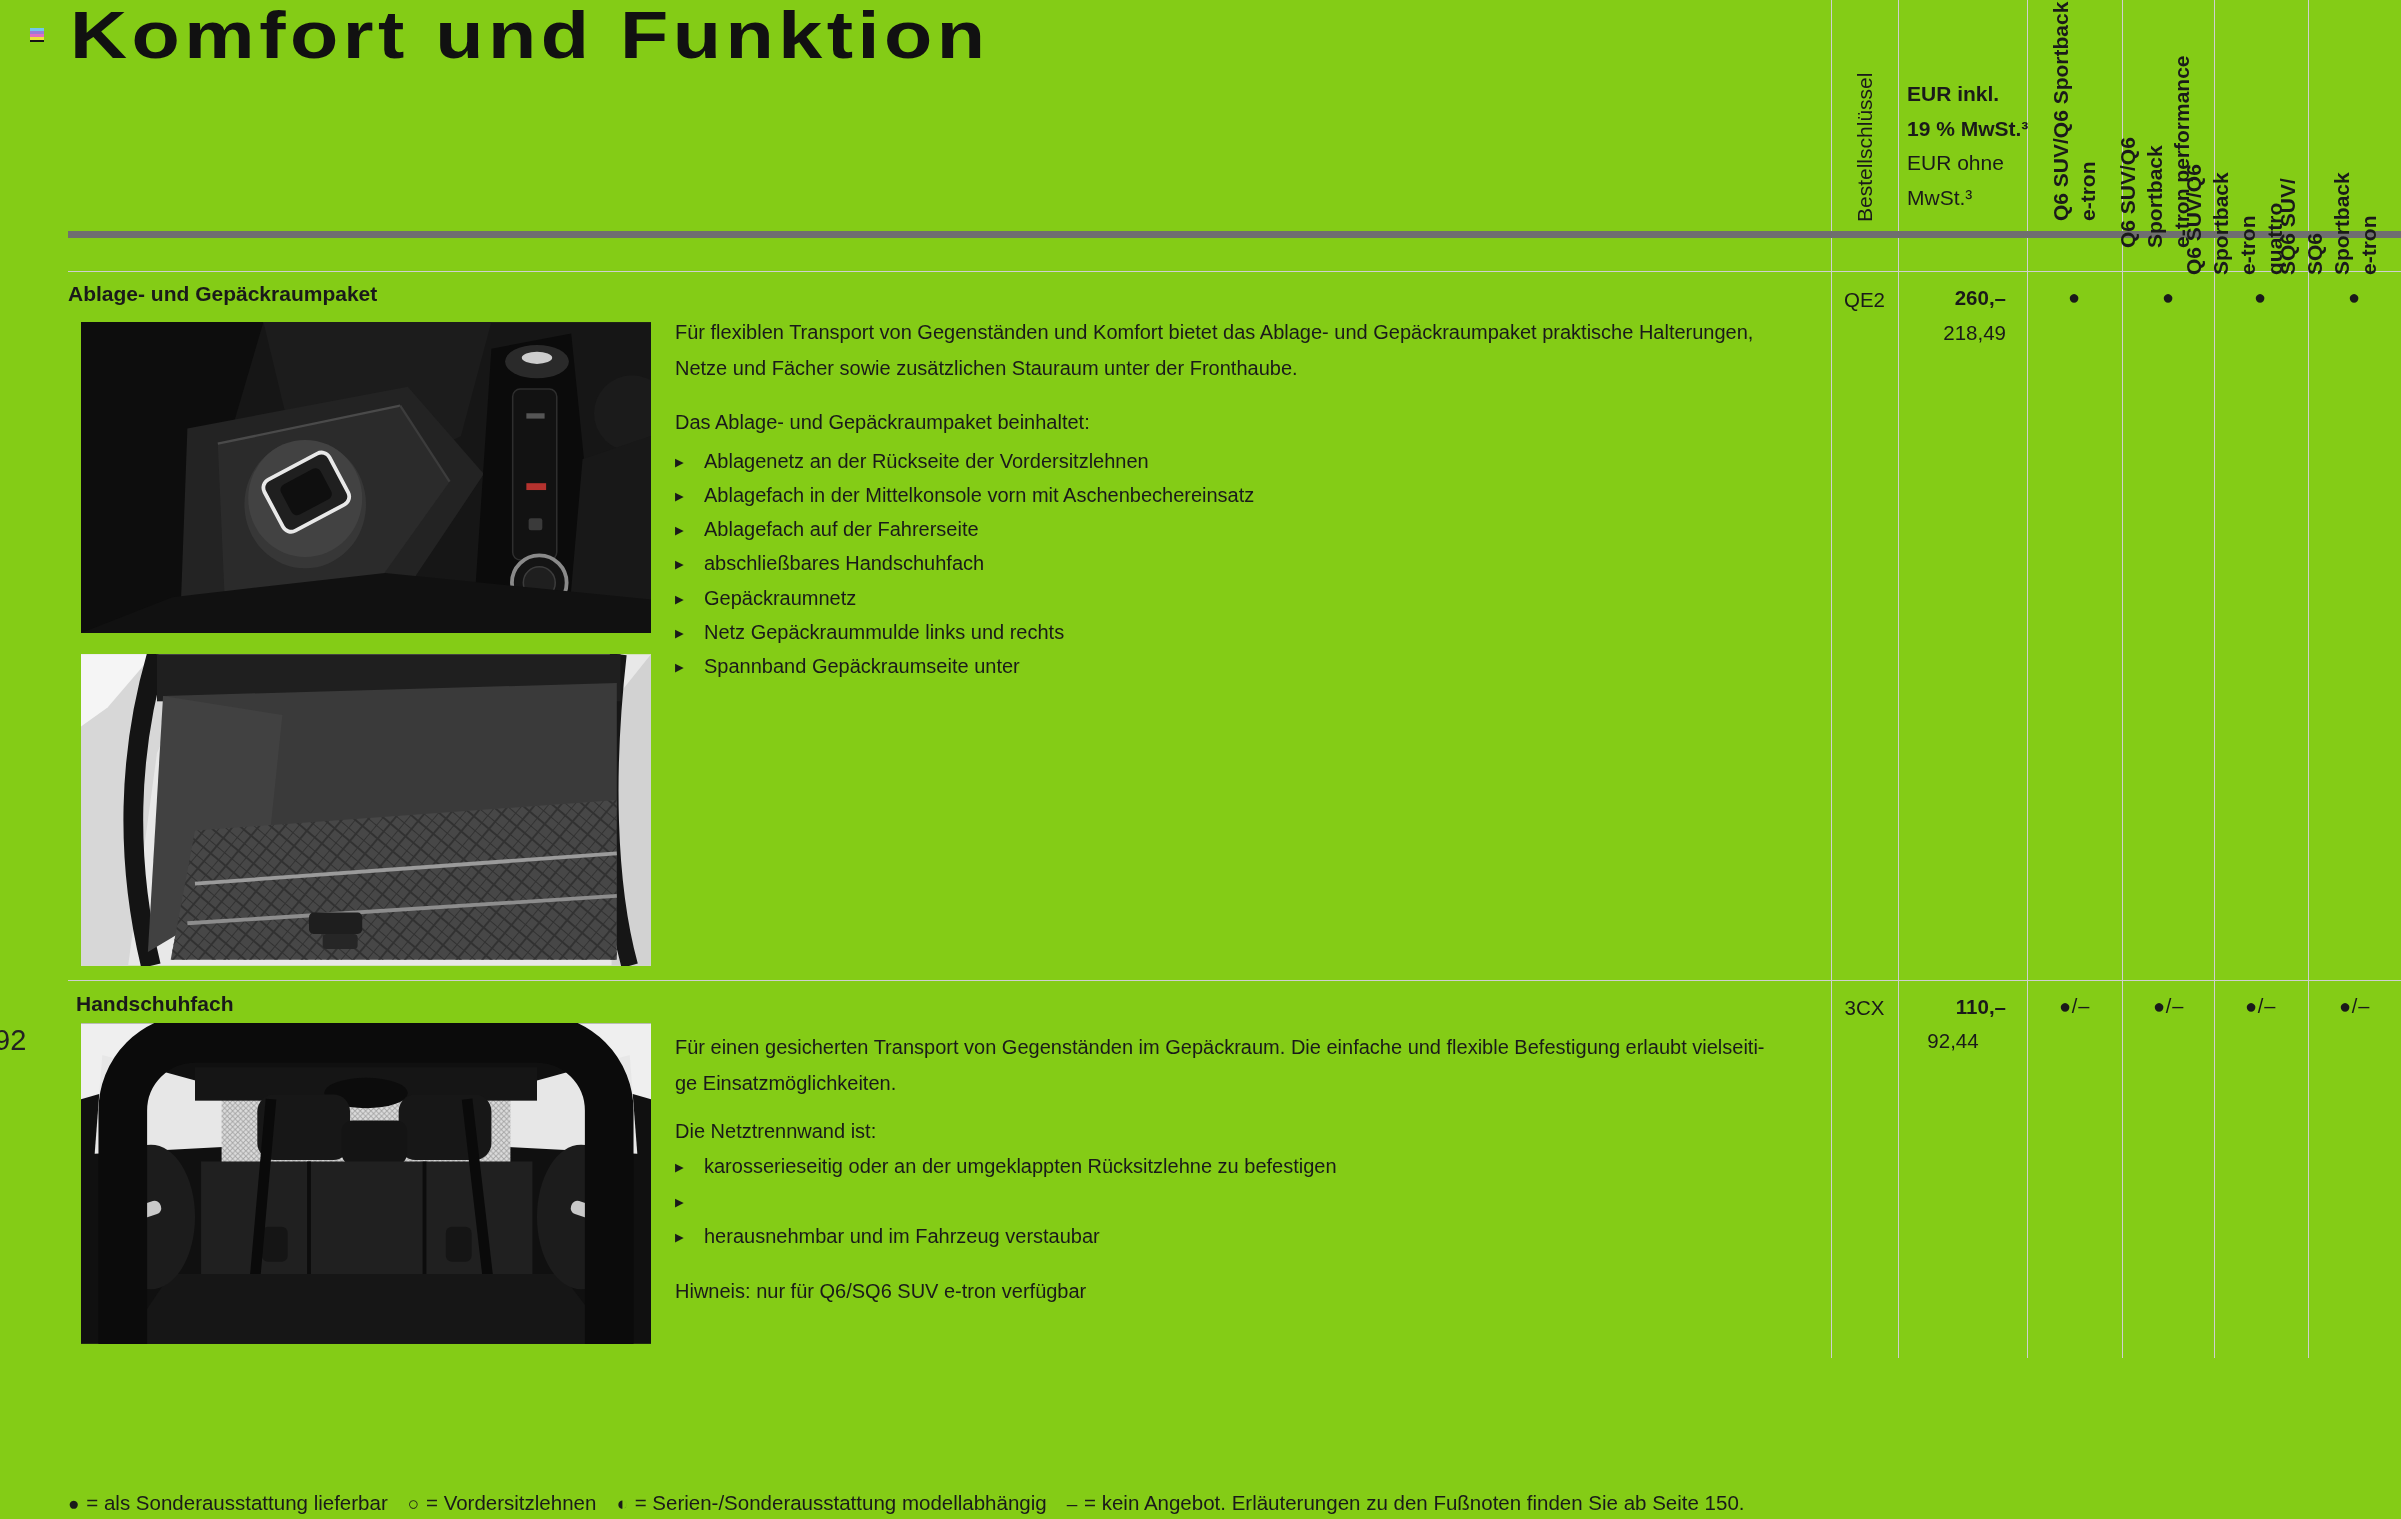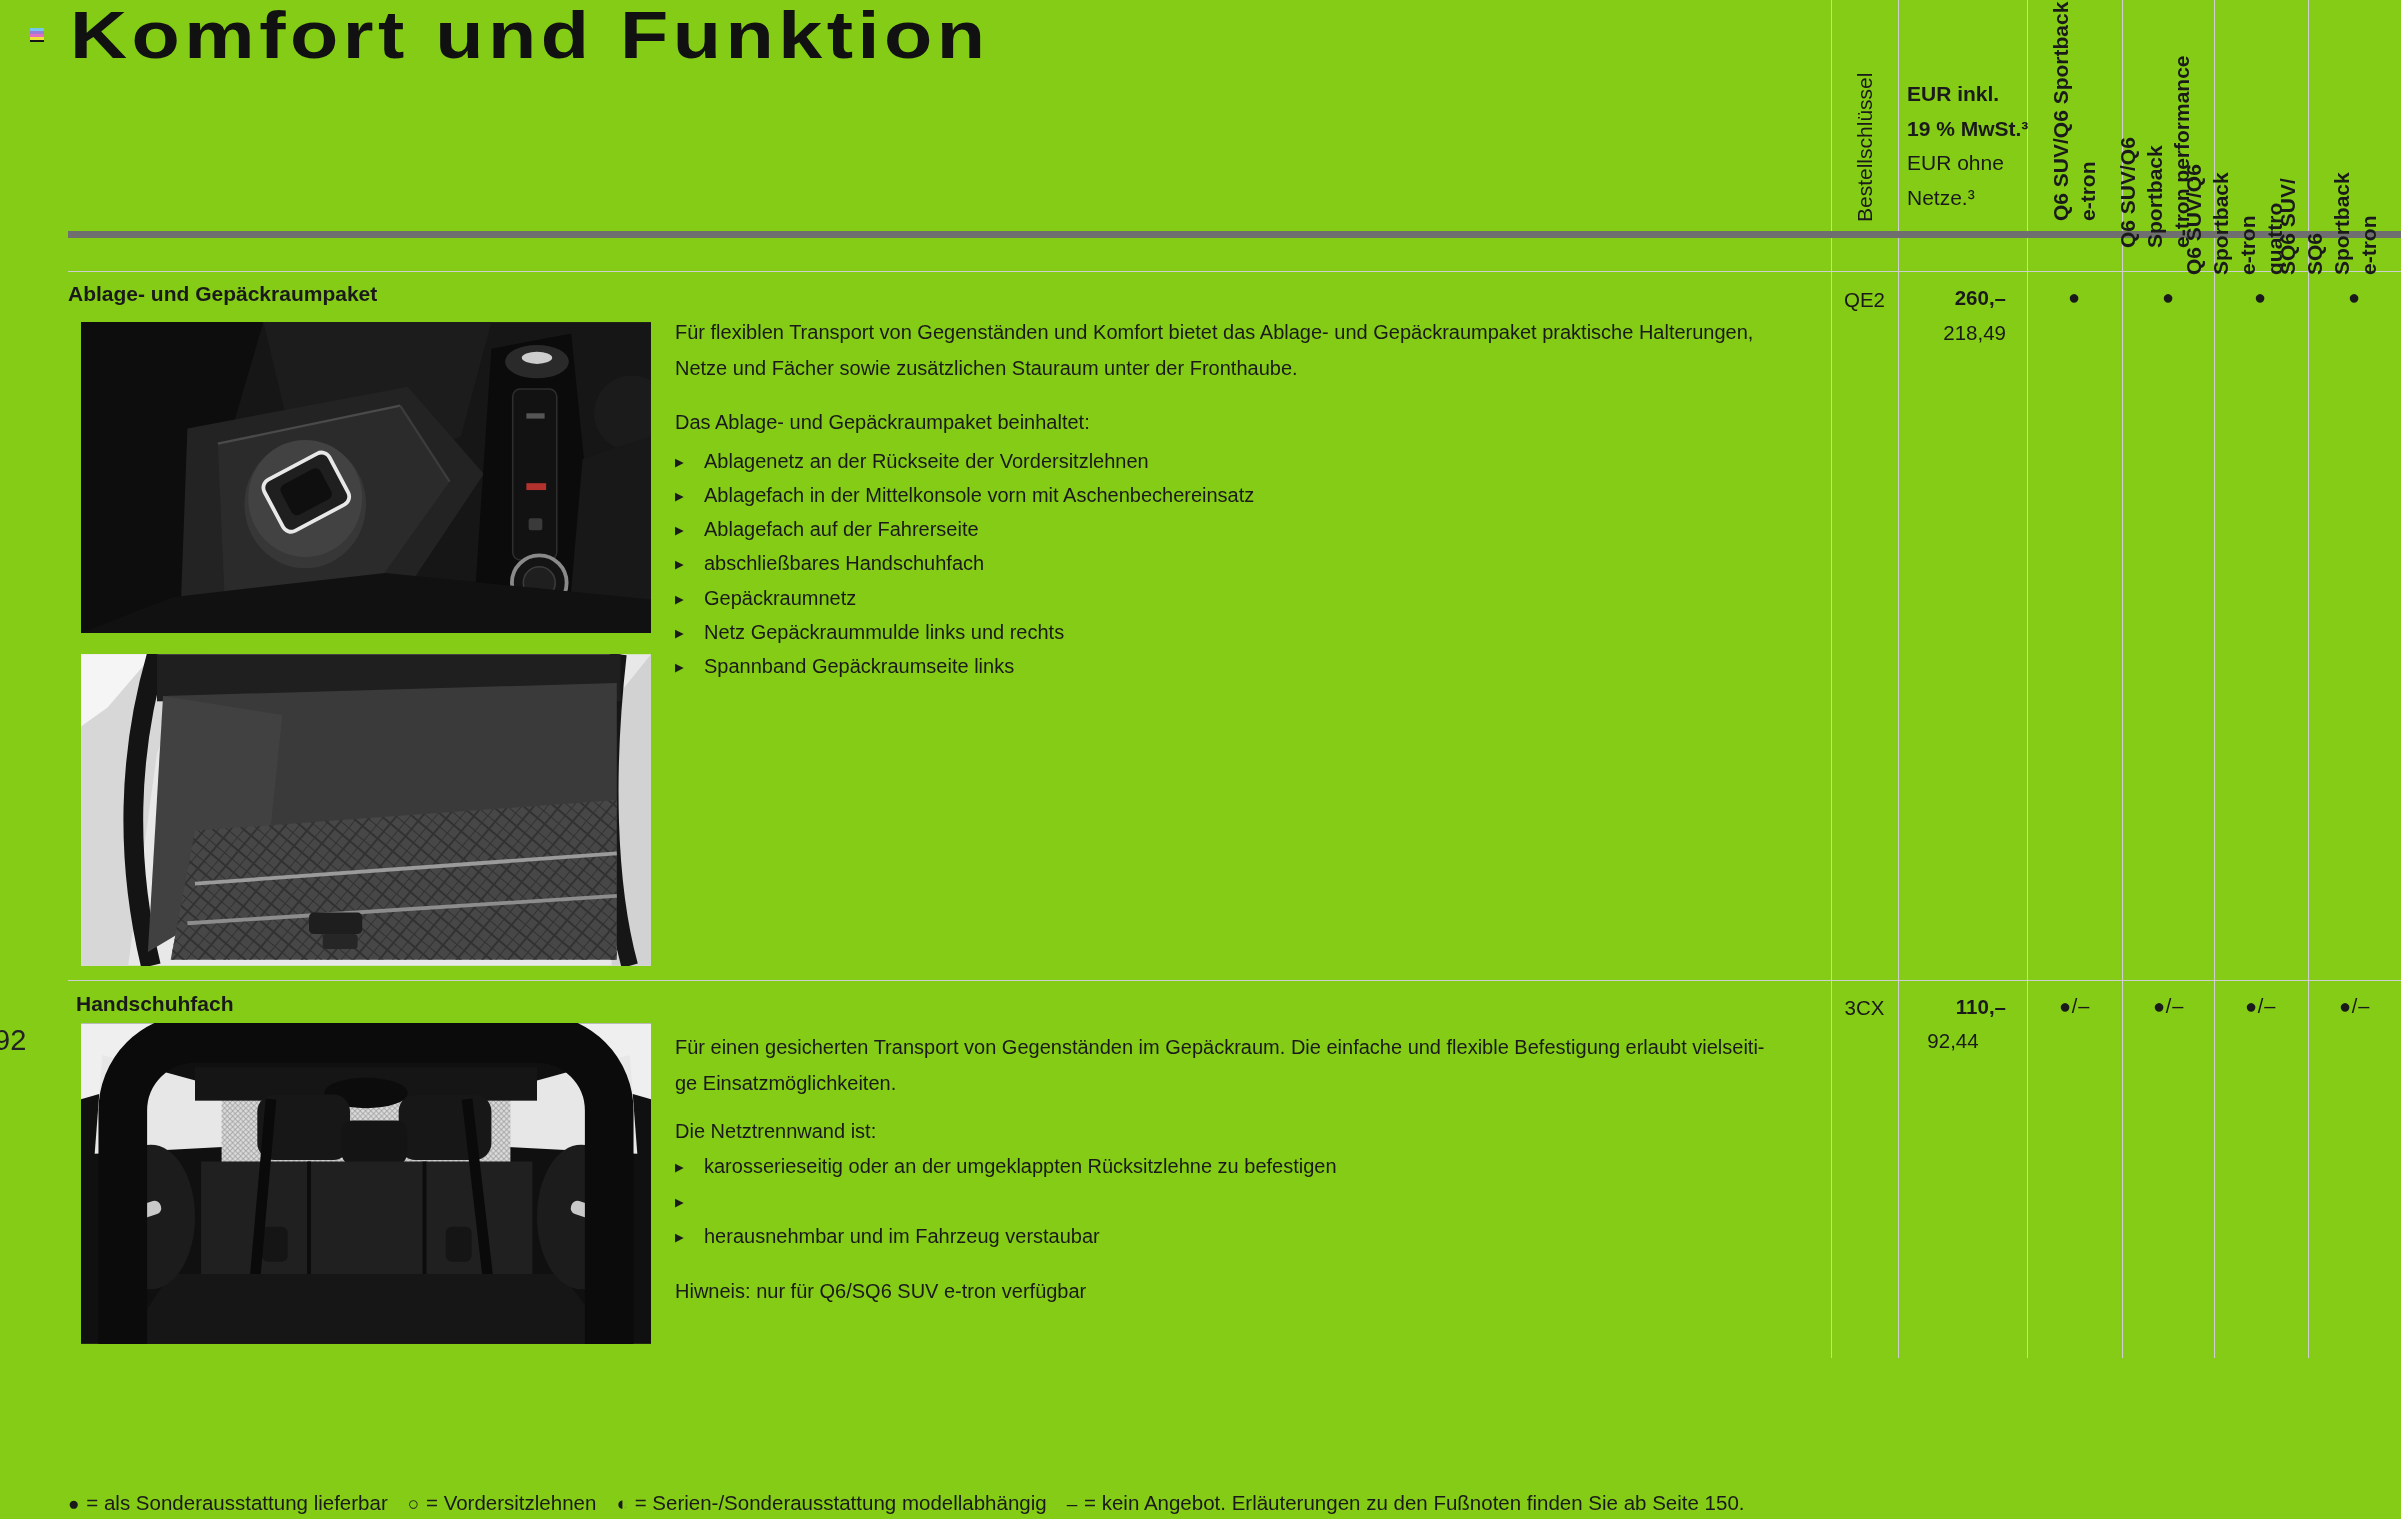--- a/index.html
+++ b/index.html
@@ -70,21 +70,21 @@
   <div class="vline v5"></div>
   <div class="vline v6"></div>
   <div class="bar-thick"></div>
   <div class="hline h-row1"></div>
   <div class="hline h-row2"></div>
 
   <div class="rot lbl-code">Bestellschlüssel</div>
   <div class="eur b e1">EUR inkl.</div>
   <div class="eur b e2">19 % MwSt.³</div>
   <div class="eur e3">EUR ohne</div>
-  <div class="eur e4">Netze.³</div>
+  <div class="eur e4">MwSt.³</div>
   <div class="rot bold m1">Q6 SUV/Q6 Sportback
 e-tron</div>
   <div class="rot bold m2">Q6 SUV/Q6 Sportback
 e-tron performance</div>
   <div class="rot bold m3">Q6 SUV/Q6 Sportback
 e-tron quattro</div>
   <div class="rot bold m4">SQ6 SUV/
 SQ6 Sportback e-tron</div>
 
   <div class="row-title" style="left:68px;top:282px;">Ablage- und Gepäckraumpaket</div>
@@ -150,21 +150,21 @@
   <div class="body-line" style="left:704px;top:484px;">Ablagefach in der Mittelkonsole vorn mit Aschenbechereinsatz</div>
   <div class="bullet-marker" style="left:675px;top:518px;">▶</div>
   <div class="body-line" style="left:704px;top:518px;">Ablagefach auf der Fahrerseite</div>
   <div class="bullet-marker" style="left:675px;top:552px;">▶</div>
   <div class="body-line" style="left:704px;top:552px;">abschließbares Handschuhfach</div>
   <div class="bullet-marker" style="left:675px;top:587px;">▶</div>
   <div class="body-line" style="left:704px;top:587px;">Gepäckraumnetz</div>
   <div class="bullet-marker" style="left:675px;top:621px;">▶</div>
   <div class="body-line" style="left:704px;top:621px;">Netz Gepäckraummulde links und rechts</div>
   <div class="bullet-marker" style="left:675px;top:655px;">▶</div>
-  <div class="body-line" style="left:704px;top:655px;">Spannband Gepäckraumseite links</div>
+  <div class="body-line" style="left:704px;top:655px;">Spannband Gepäckraumseite unter</div>
 
   <div class="code" style="left:1831px;top:288px;">QE2</div>
   <div class="price b" style="left:1900px;top:286px;">260,–</div>
   <div class="price" style="left:1900px;top:321px;">218,49</div>
   <div class="avail ac1" style="top:286px;">●</div>
   <div class="avail ac2" style="top:286px;">●</div>
   <div class="avail ac3" style="top:286px;">●</div>
   <div class="avail ac4" style="top:286px;">●</div>
 
   <div class="row-title" style="left:76px;top:992px;">Handschuhfach</div>

